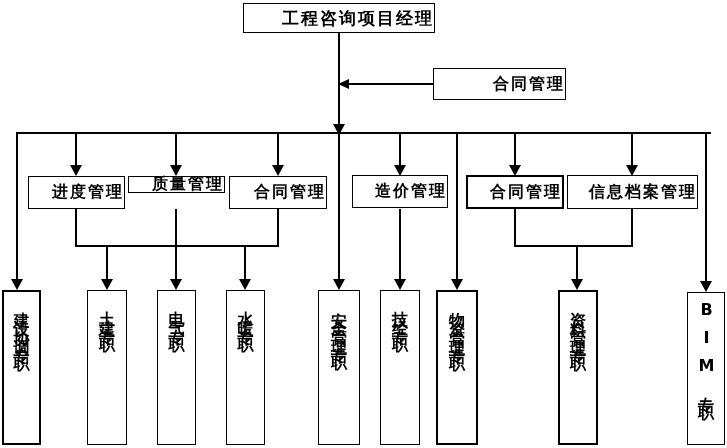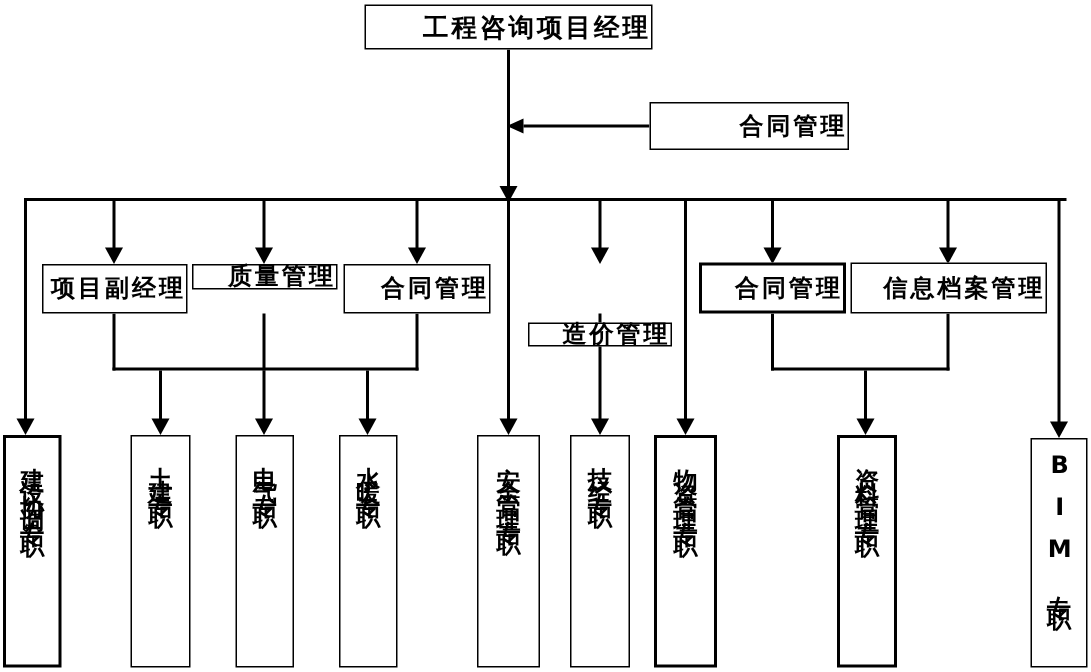--- a/index.html
+++ b/index.html
@@ -80,29 +80,29 @@
 
   <div class="box hbox topbox" style="left:243px;top:3px;width:192px;height:30px;">
     <span>工程咨询项目经理</span>
   </div>
 
   <div class="box hbox" style="left:433px;top:68px;width:133px;height:32px;">
     <span>合同管理</span>
   </div>
 
   <div class="box hbox" style="left:28px;top:176px;width:97px;height:33px;">
-    <span>项目副经理</span>
+    <span>进度管理</span>
   </div>
   <div class="box hbox" style="left:128px;top:176px;width:97px;height:17px;">
     <span>质量管理</span>
   </div>
   <div class="box hbox" style="left:229px;top:176px;width:98px;height:33px;">
     <span>合同管理</span>
   </div>
-  <div class="box hbox" style="left:352px;top:175px;width:96px;height:16px;margin-top:40px;">
+  <div class="box hbox" style="left:352px;top:175px;width:96px;height:33px;">
     <span>造价管理</span>
   </div>
   <div class="box hbox bold" style="left:466px;top:175px;width:98px;height:34px;">
     <span>合同管理</span>
   </div>
   <div class="box hbox" style="left:567px;top:175px;width:131px;height:34px;">
     <span>信息档案管理</span>
   </div>
 
   <div class="box vbox bold" style="left:2px;top:290px;width:39px;height:155px;">

